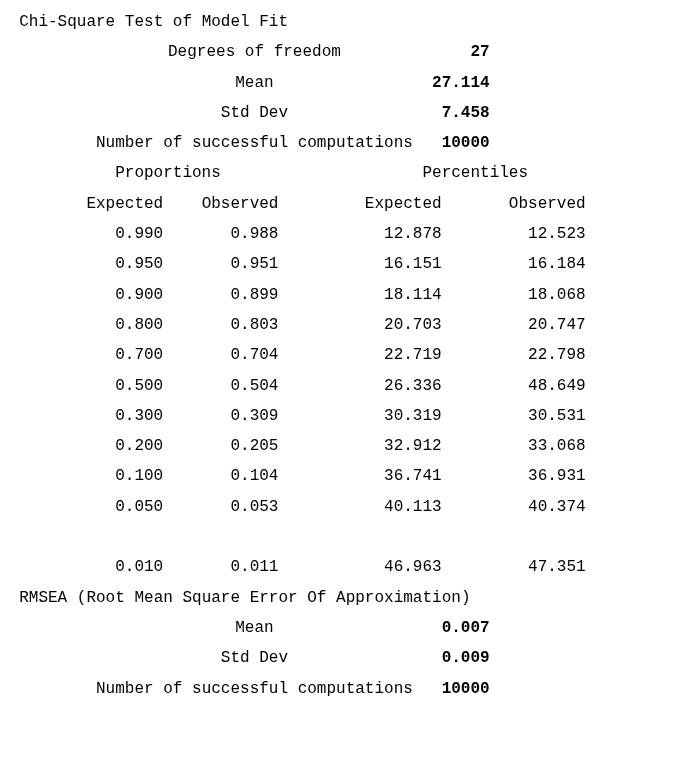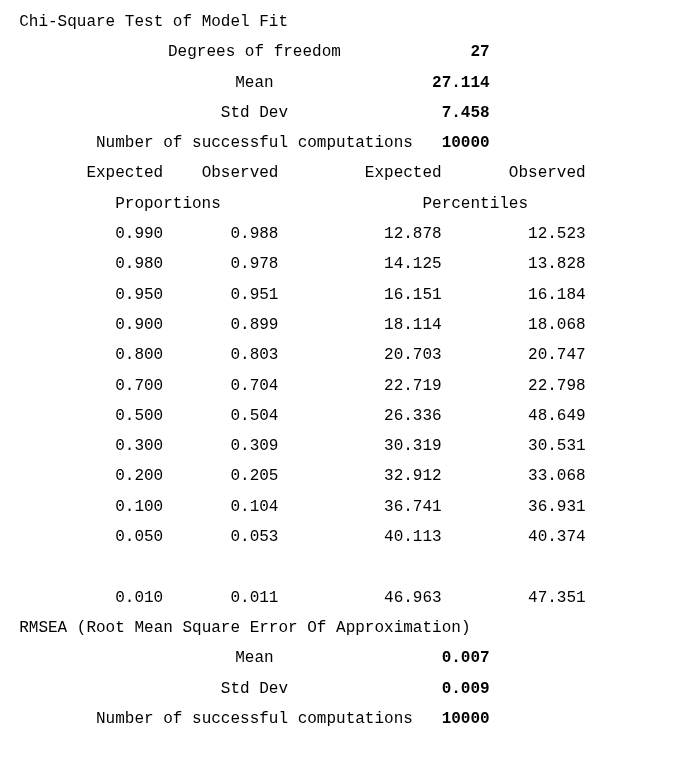--- a/index.html
+++ b/index.html
@@ -38,28 +38,27 @@
   <div id="chi-stats">
   <div class="line stat-line"><span class="lbl">Degrees of freedom</span><span class="val">27</span></div>
 
   <div class="line stat-line"><span class="lbl">Mean</span><span class="val">27.114</span></div>
 
   <div class="line stat-line"><span class="lbl">Std Dev</span><span class="val">7.458</span></div>
 
   <div class="line stat-line"><span class="lbl">Number of successful computations</span><span class="val">10000</span></div>
 </div>
 
+  <div class="line"><span class="gp1">Proportions</span><span class="gp2">Percentiles</span></div>
+
   <div class="line"><span class="f1">Expected</span><span class="f2">Observed</span><span class="f3">Expected</span><span class="f4">Observed</span></div>
-
-  <div class="line"><span class="gp1">Proportions</span><span class="gp2">Percentiles</span></div>
 
   <div id="rows-main">
   <div class="line"><span class="f1">0.990</span><span class="f2">0.988</span><span class="f3">12.878</span><span class="f4">12.523</span></div>
 
-  <div class="line"><span class="f1">0.980</span><span class="f2">0.978</span><span class="f3">14.125</span><span class="f4">13.828</span></div>
 
   <div class="line"><span class="f1">0.950</span><span class="f2">0.951</span><span class="f3">16.151</span><span class="f4">16.184</span></div>
 
   <div class="line"><span class="f1">0.900</span><span class="f2">0.899</span><span class="f3">18.114</span><span class="f4">18.068</span></div>
 
   <div class="line"><span class="f1">0.800</span><span class="f2">0.803</span><span class="f3">20.703</span><span class="f4">20.747</span></div>
 
   <div class="line"><span class="f1">0.700</span><span class="f2">0.704</span><span class="f3">22.719</span><span class="f4">22.798</span></div>
 
   <div class="line"><span class="f1">0.500</span><span class="f2">0.504</span><span class="f3">26.336</span><span class="f4">48.649</span></div>

